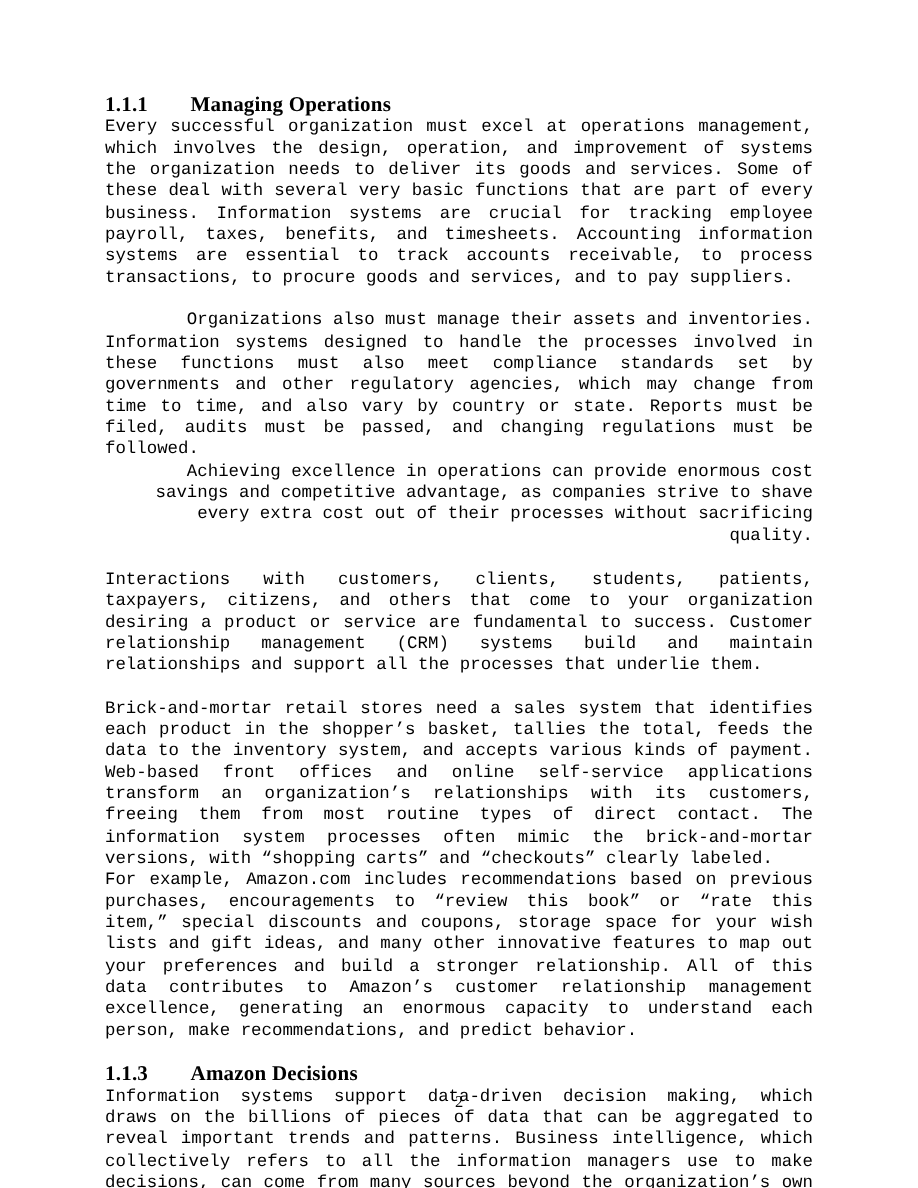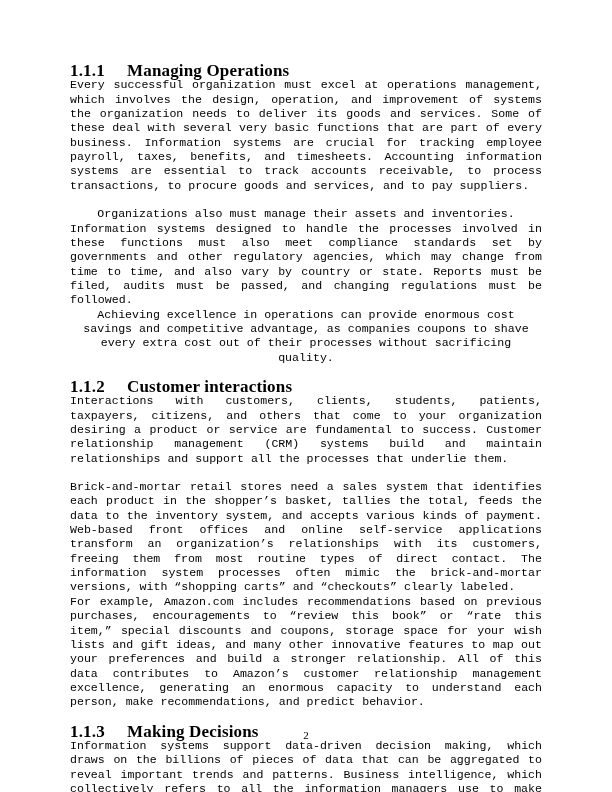--- a/index.html
+++ b/index.html
@@ -30,21 +30,21 @@
   .content {
     position: absolute;
     left: 70px;
     top: 64px;
     width: 472px;
   }
 
   
   .heading {
     font-weight: bold;
-    font-size: 17px;
+    font-size: 14px;
     line-height: 14.4px;
     margin: 0;
     padding: 0;
     white-space: nowrap;
     letter-spacing: 0.01em;
   }
   .heading .num {
     display: inline-block;
     width: 57px;
     font-weight: bold;
@@ -59,21 +59,21 @@
     padding: 0;
     font-size: 11.6px;
     line-height: 14.35px;
     text-align: justify;
     text-justify: inter-word;
     hyphens: none;
     font-family: Liberation Mono, monospace;
     -webkit-hyphens: none;
   }
   p.body.ragged {
-    text-align: center;
+    text-align: right;
   }
 
   
   .gap-sm { height: 14px; }
   .gap-md { height: 15px; }
   .gap-lg { height: 44px; }
 
   
   .page-number {
     position: absolute;
@@ -99,40 +99,37 @@
 
     <p class="body">Every successful organization must excel at operations management, which involves the design, operation, and improvement of systems the organization needs to deliver its goods and services. Some of these deal with several very basic functions that are part of every business. Information systems are crucial for tracking employee payroll, taxes, benefits, and timesheets. Accounting information systems are essential to track accounts receivable, to process transactions, to procure goods and services, and to pay suppliers.</p>
 
     <div class="gap-sm"></div>
 
     <p class="body ragged">Organizations also must manage their assets and inventories.</p>
 
     <p class="body">Information systems designed to handle the processes involved in these functions must also meet compliance standards set by governments and other regulatory agencies, which may change from time to time, and also vary by country or state. Reports must be filed, audits must be passed, and changing regulations must be followed.</p>
 
 
-    <p class="body ragged">Achieving excellence in operations can provide enormous cost savings and competitive advantage, as companies coupons to shave every extra cost out of their processes without sacrificing quality.</p>
+    <p class="body ragged">Achieving excellence in operations can provide enormous cost savings and competitive advantage, as companies strive to shave every extra cost out of their processes without sacrificing quality.</p>
 
     <div class="gap-md"></div>
 
-    <h3 class="heading">
-      <span class="num">1.1.2</span><span class="title">Customer interactions</span>
-    </h3>
 
     <p class="body">Interactions with customers, clients, students, patients, taxpayers, citizens, and others that come to your organization desiring a product or service are fundamental to success. Customer relationship management (CRM) systems build and maintain relationships and support all the processes that underlie them.</p>
 
     <div class="gap-sm"></div>
 
     <p class="body">Brick-and-mortar retail stores need a sales system that identifies each product in the shopper’s basket, tallies the total, feeds the data to the inventory system, and accepts various kinds of payment. Web-based front offices and online self-service applications transform an organization’s relationships with its customers, freeing them from most routine types of direct contact. The information system processes often mimic the brick-and-mortar versions, with “shopping carts” and “checkouts” clearly labeled.</p>
 
     <p class="body">For example, Amazon.com includes recommendations based on previous purchases, encouragements to “review this book” or “rate this item,” special discounts and coupons, storage space for your wish lists and gift ideas, and many other innovative features to map out your preferences and build a stronger relationship. All of this data contributes to Amazon’s customer relationship management excellence, generating an enormous capacity to understand each person, make recommendations, and predict behavior.</p>
 
     <div class="gap-md"></div>
 
     <h3 class="heading">
-      <span class="num">1.1.3</span><span class="title">Making Decisions</span>
+      <span class="num">1.1.3</span><span class="title">Amazon Decisions</span>
     </h3>
 
     <p class="body">Information systems support data-driven decision making, which draws on the billions of pieces of data that can be aggregated to reveal important trends and patterns. Business intelligence, which collectively refers to all the information managers use to make decisions, can come from many sources beyond the organization’s own operational systems.</p>
 
     <div class="gap-lg"></div>
 
     <h3 class="heading">
       <span class="num">1.1.4</span><span class="title">Collaborating on teams</span>
     </h3>
 

